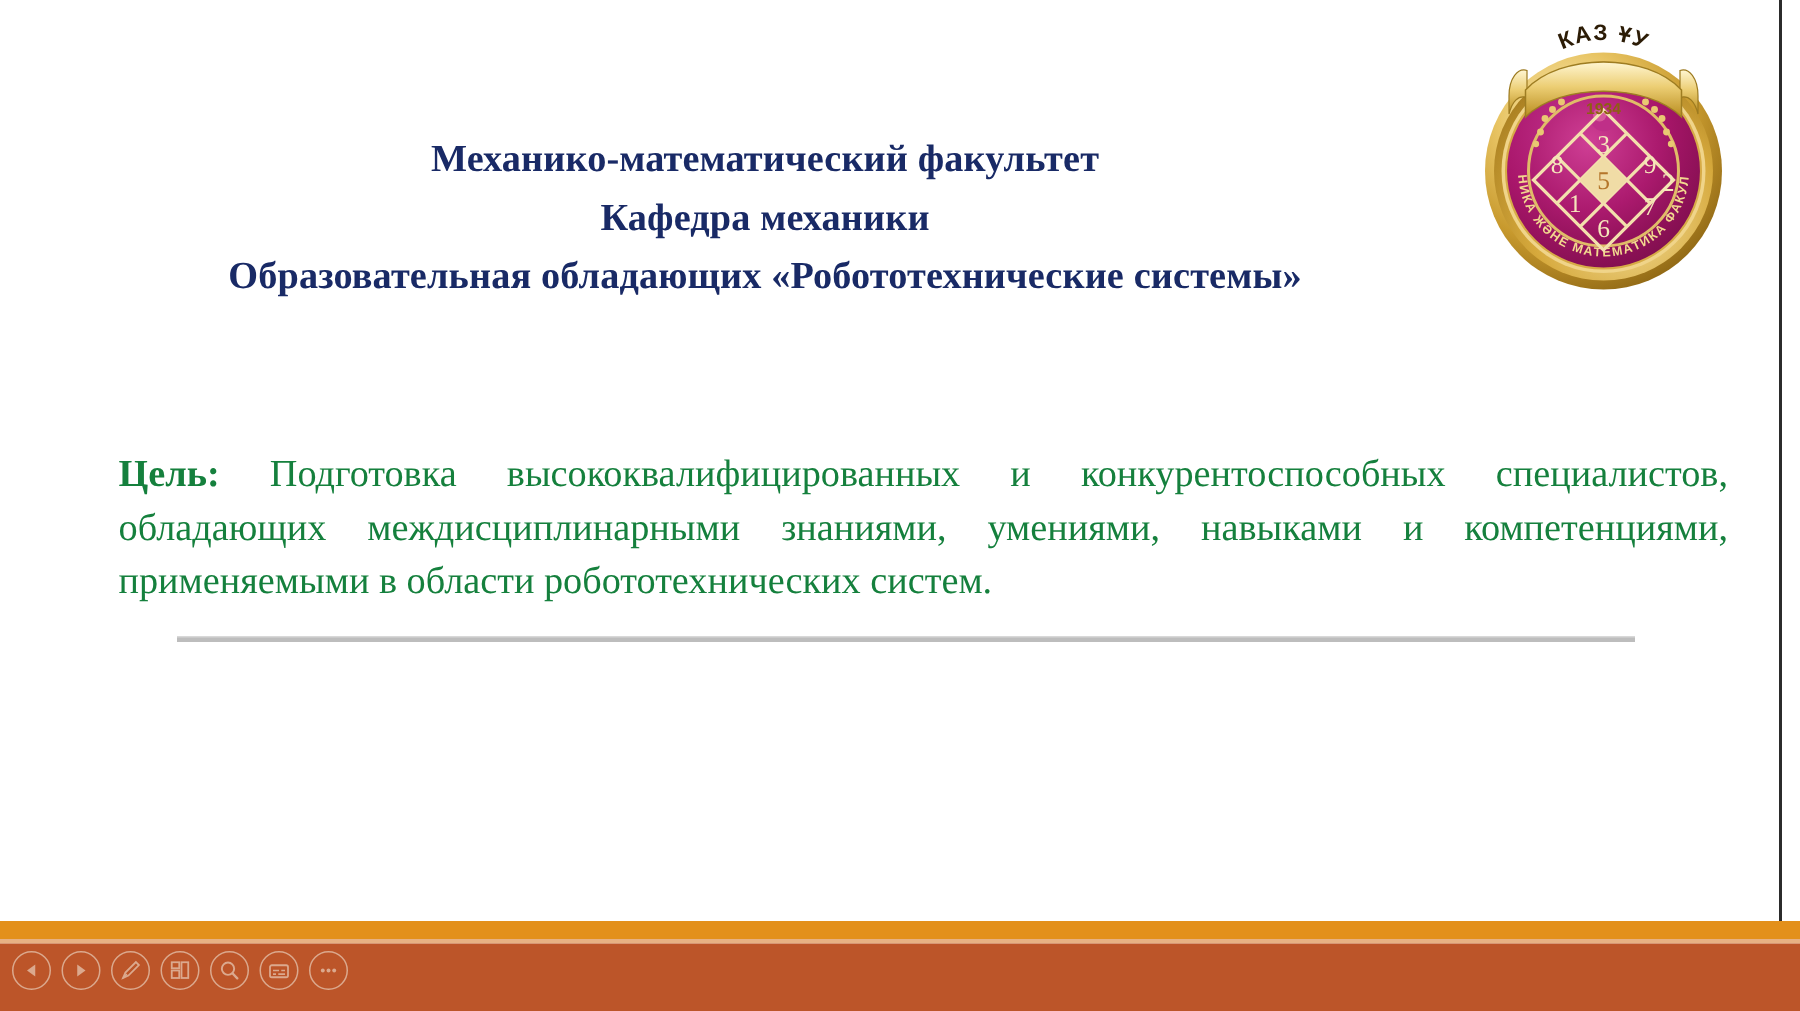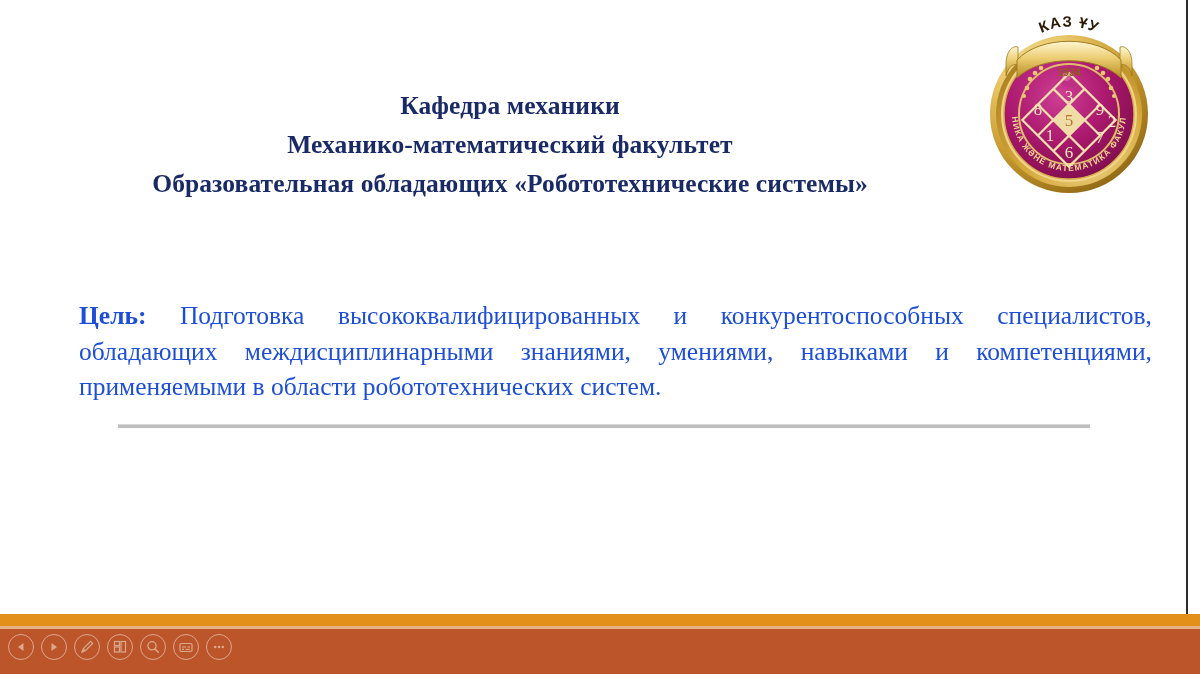--- a/index.html
+++ b/index.html
@@ -66,21 +66,21 @@
 
   
   .body-text {
     position: absolute;
     left: 79px;
     top: 298px;
     width: 1073px;
     font-family: "Liberation Serif", serif;
     font-size: 25.5px;
     line-height: 35.5px;
-    color: #1d4ed8;
+    color: #15803d;
     text-align: justify;
     text-justify: inter-word;
   }
   .body-text .lead {
     font-weight: bold;
   }
 
   
   .divider {
     position: absolute;
@@ -139,22 +139,22 @@
   .tbtn svg { display: block; }
 </style>
 </head>
 <body>
 
 <div class="slide-viewer">
 
   <div class="slide-canvas">
 
     <div class="slide-title">
+      <span class="tline">Механико-математический факультет</span>
       <span class="tline">Кафедра механики</span>
-      <span class="tline">Механико-математический факультет</span>
       <span class="tline">Образовательная обладающих «Робототехнические системы»</span>
     </div>
 
     <div class="logo-wrap">
       <svg width="162" height="180" viewBox="0 0 162 180" aria-hidden="true">
         <defs>
           <radialGradient id="goldRing" cx="35%" cy="28%" r="78%">
             <stop offset="0%" stop-color="#fbf0c4"></stop>
             <stop offset="38%" stop-color="#e8c463"></stop>
             <stop offset="68%" stop-color="#c89a2e"></stop>

